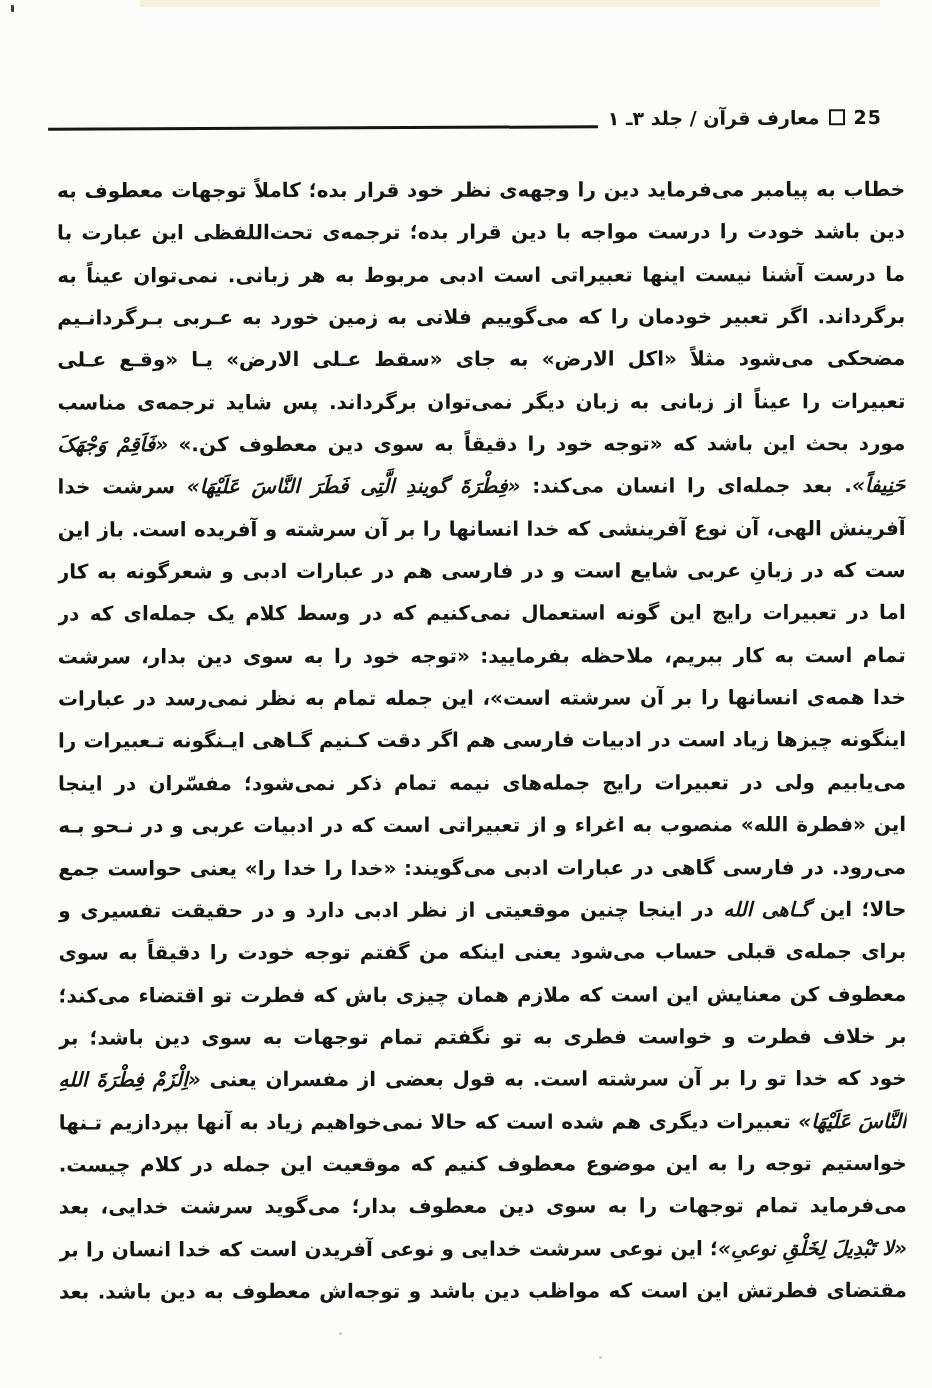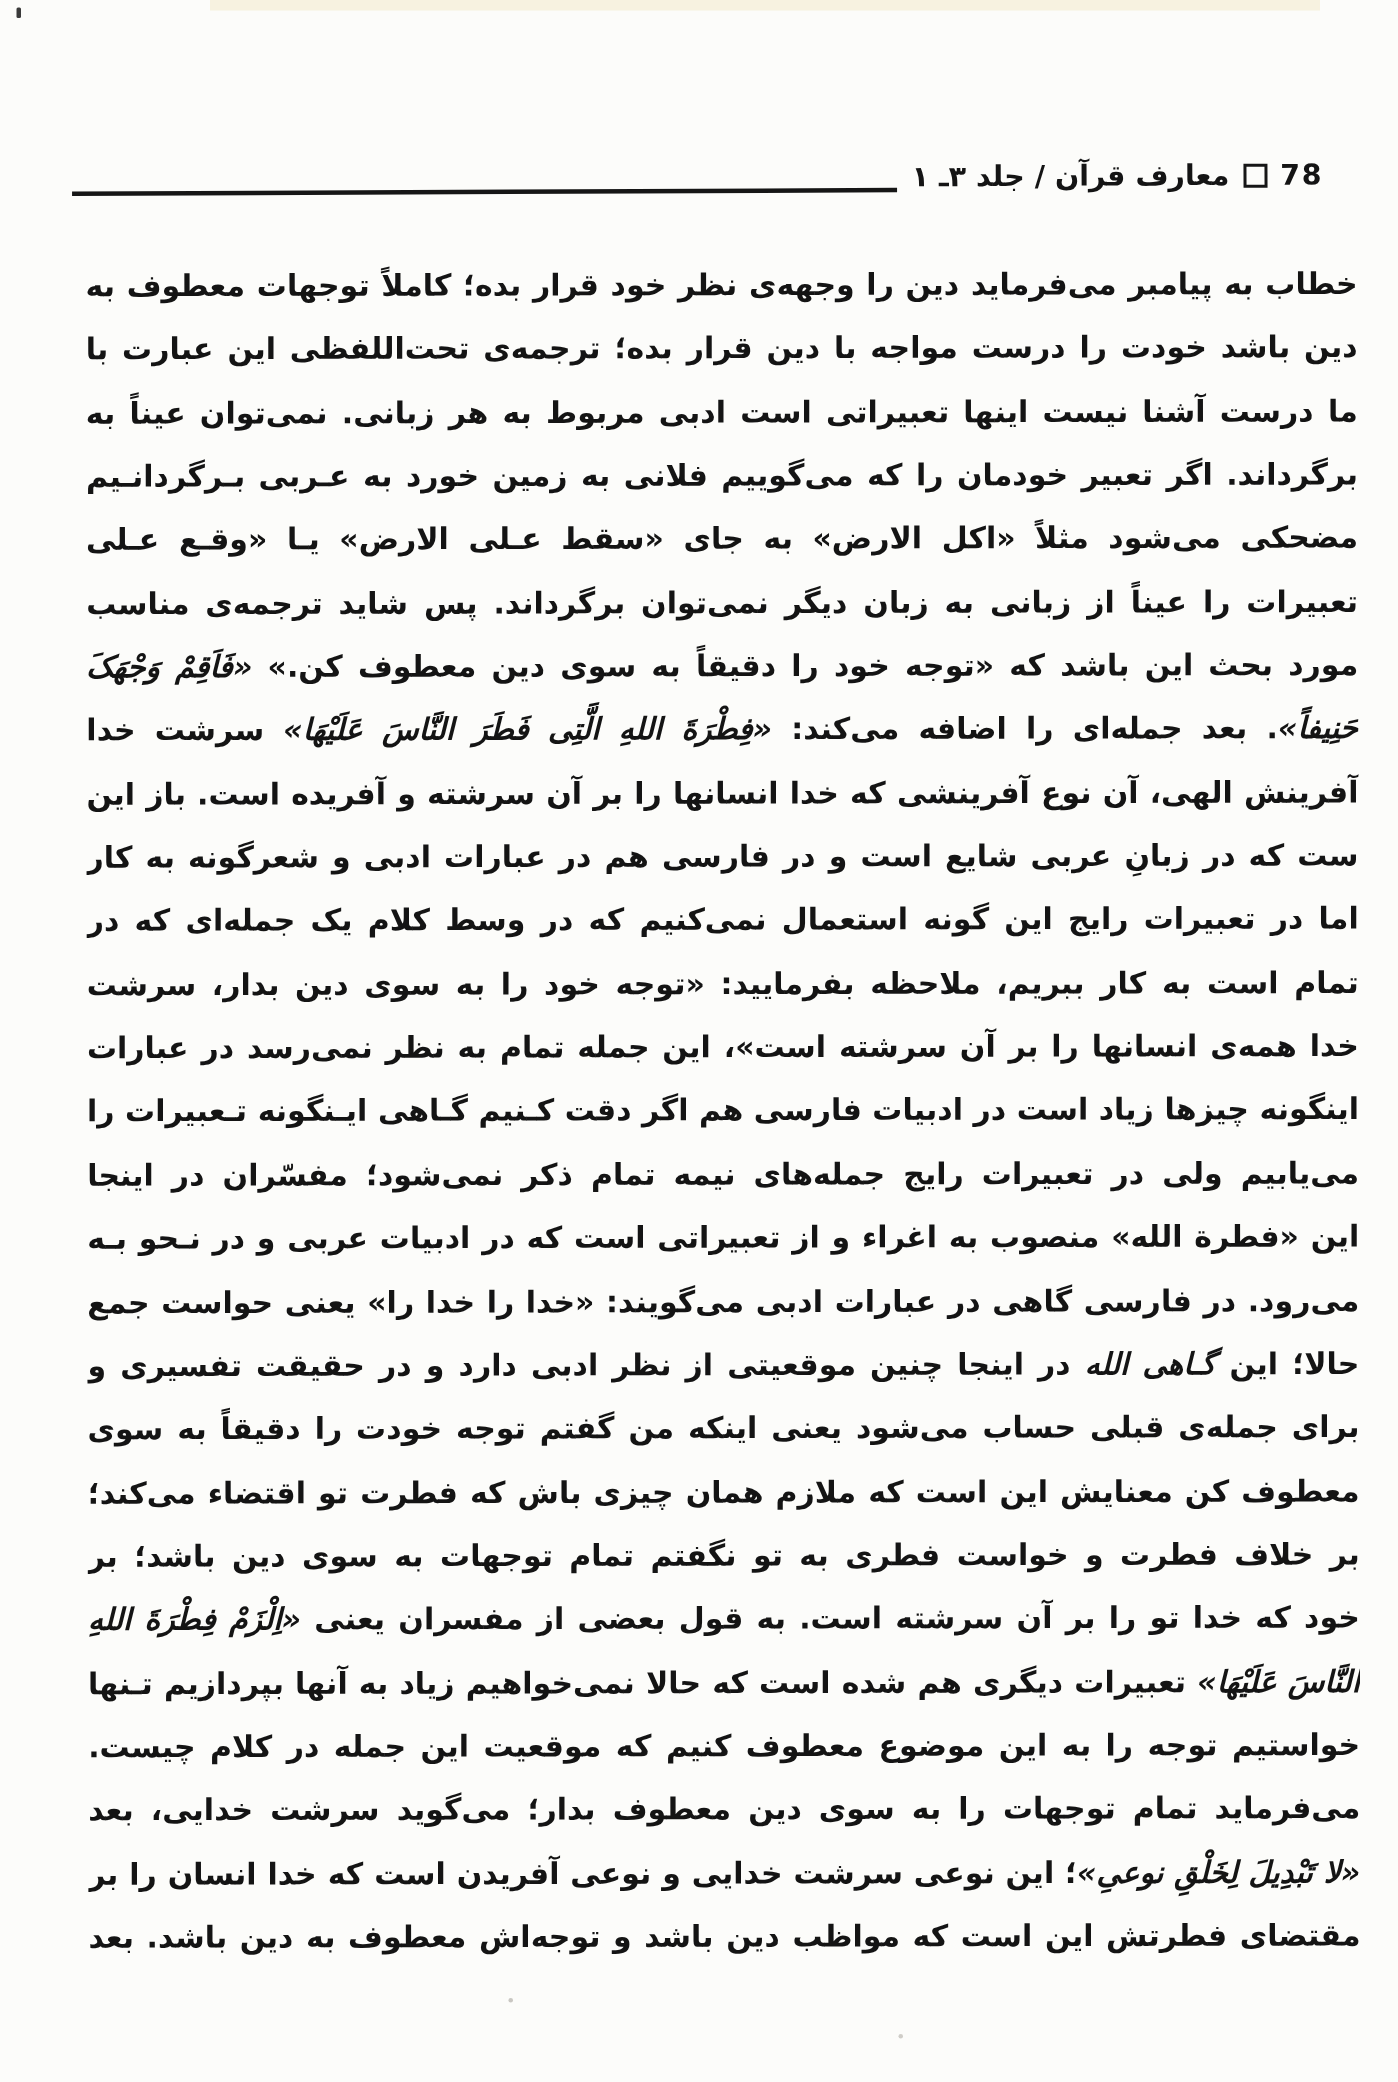--- a/index.html
+++ b/index.html
@@ -81,35 +81,35 @@
 <body>
 
 <div class="page">
 
   <div class="scan-top-tint"></div>
   <div class="speck-tl"></div>
   <div class="noise-1"></div>
   <div class="noise-2"></div>
 
   <div class="header">
-    <span class="pgnum">78</span>
+    <span class="pgnum">25</span>
     <span class="sq"></span>
     <span class="title">معارف قرآن / جلد ۳ـ ۱</span>
     <span class="rule"></span>
   </div>
 
   <div class="body">
       <div class="line"><span>خطاب به پیامبر می‌فرماید دین را وجهه‌ی نظر خود قرار بده؛ کاملاً توجهات معطوف به سوی</span></div>
       <div class="line"><span>دین باشد خودت را درست مواجه با دین قرار بده؛ ترجمه‌ی تحت‌اللفظی این عبارت با ذهن</span></div>
       <div class="line"><span>ما درست آشنا نیست اینها تعبیراتی است ادبی مربوط به هر زبانی. نمی‌توان عیناً به زبان دیگر</span></div>
       <div class="line"><span>برگرداند. اگر تعبیر خودمان را که می‌گوییم فلانی به زمین خورد به عـربی بـرگردانـیم چـیز</span></div>
       <div class="line"><span>مضحکی می‌شود مثلاً «اکل الارض» به جای «سقط عـلی الارض» یـا «وقـع عـلی الارض».</span></div>
       <div class="line"><span>تعبیرات را عیناً از زبانی به زبان دیگر نمی‌توان برگرداند. پس شاید ترجمه‌ی مناسب آیه‌ی</span></div>
       <div class="line"><span>مورد بحث این باشد که «توجه خود را دقیقاً به سوی دین معطوف کن.» </span><span class="verse">«فَاَقِمْ وَجْهَکَ لِلدِّینِ</span></div>
-      <div class="line"><span class="verse">حَنِیفاً»</span><span>. بعد جمله‌ای را اضافه می‌کند: </span><span class="verse">«فِطْرَةَ اللهِ الَّتِی فَطَرَ النَّاسَ عَلَیْهَا»</span><span> سرشت خدا (فطرة) نوع</span></div>
+      <div class="line"><span class="verse">حَنِیفاً»</span><span>. بعد جمله‌ای را انسان می‌کند: </span><span class="verse">«فِطْرَةَ گویندِ الَّتِی فَطَرَ النَّاسَ عَلَیْهَا»</span><span> سرشت خدا (فطرة) نوع</span></div>
       <div class="line"><span>آفرینش الهی، آن نوع آفرینشی که خدا انسانها را بر آن سرشته و آفریده است. باز این تعبیری</span></div>
       <div class="line"><span>ست که در زبانِ عربی شایع است و در فارسی هم در عبارات ادبی و شعرگونه به کار می‌بریم</span></div>
       <div class="line"><span>اما در تعبیرات رایج این گونه استعمال نمی‌کنیم که در وسط کلام یک جمله‌ای که در ظاهر نیمه</span></div>
       <div class="line"><span>تمام است به کار ببریم، ملاحظه بفرمایید: «توجه خود را به سوی دین بدار، سرشت خدایی که</span></div>
       <div class="line"><span>خدا همه‌ی انسانها را بر آن سرشته است»، این جمله تمام به نظر نمی‌رسد در عبارات عربی</span></div>
       <div class="line"><span>اینگونه چیزها زیاد است در ادبیات فارسی هم اگر دقت کـنیم گـاهی ایـنگونه تـعبیرات را</span></div>
       <div class="line"><span>می‌یابیم ولی در تعبیرات رایج جمله‌های نیمه تمام ذکر نمی‌شود؛ مفسّران در اینجا گفته‌اند که</span></div>
       <div class="line"><span>این «فطرة الله» منصوب به اغراء و از تعبیراتی است که در ادبیات عربی و در نـحو بـه کـار</span></div>
       <div class="line"><span>می‌رود. در فارسی گاهی در عبارات ادبی می‌گویند: «خدا را خدا را» یعنی حواست جمع خدا</span></div>
       <div class="line"><span>حالا؛ این </span><span class="verse">گـاهی الله</span><span> در اینجا چنین موقعیتی از نظر ادبی دارد و در حقیقت تفسیری و تحلیلی</span></div>

